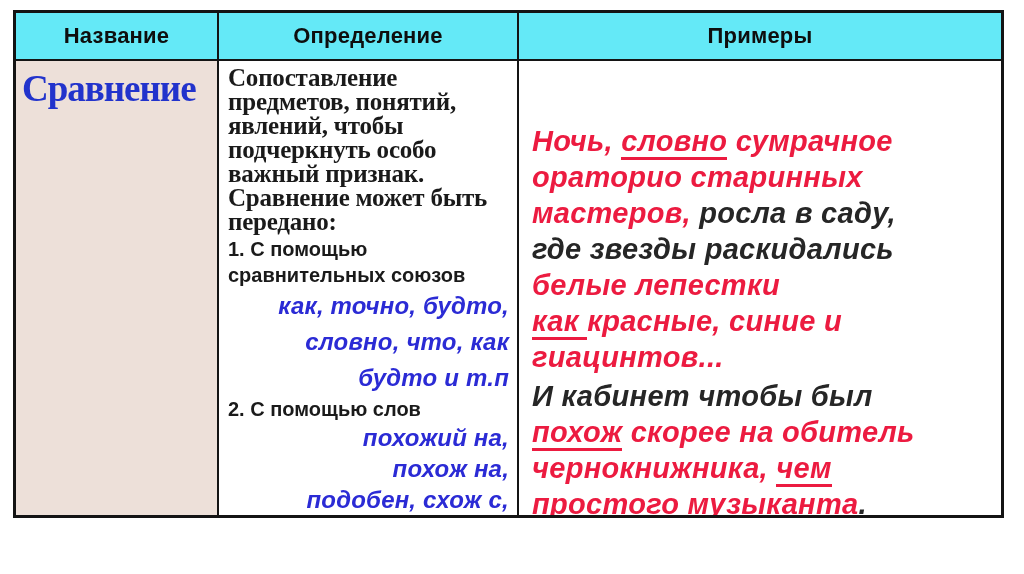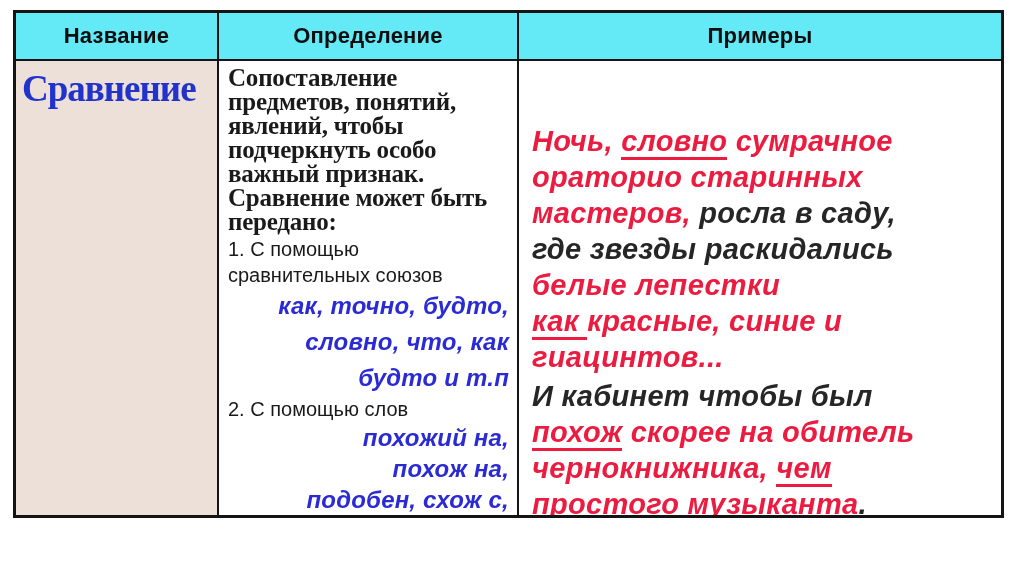--- a/index.html
+++ b/index.html
@@ -36,21 +36,21 @@
     color: var(--term_blue, #2233CC);
   }
   .def-cell { padding: 5px 8px 0 9px; }
   .def-intro {
     font-family: "Liberation Serif", "DejaVu Serif", serif;
     font-weight: bold; font-size: 25px; line-height: 24px;
     color: var(--def_text, #1a1a1a);
     max-width: 281px; letter-spacing: -0.2px;
   }
   .def-label {
-    font-weight: normal; font-size: 20px; line-height: 26px;
+    font-weight: bold; font-size: 20px; line-height: 26px;
     color: var(--def_text, #1a1a1a); max-width: 240px;
   }
   .def-label.l1 { margin-top: 2px; }
   .def-label.l2 { }
   .def-words {
     font-weight: bold; font-style: italic; font-size: 24px;
     color: var(--words_blue, #2B2BD5); letter-spacing: 0.2px; text-align: right;
   }
   .def-words .tline { white-space: nowrap; }
   .words1 .tline { line-height: 36px; }

